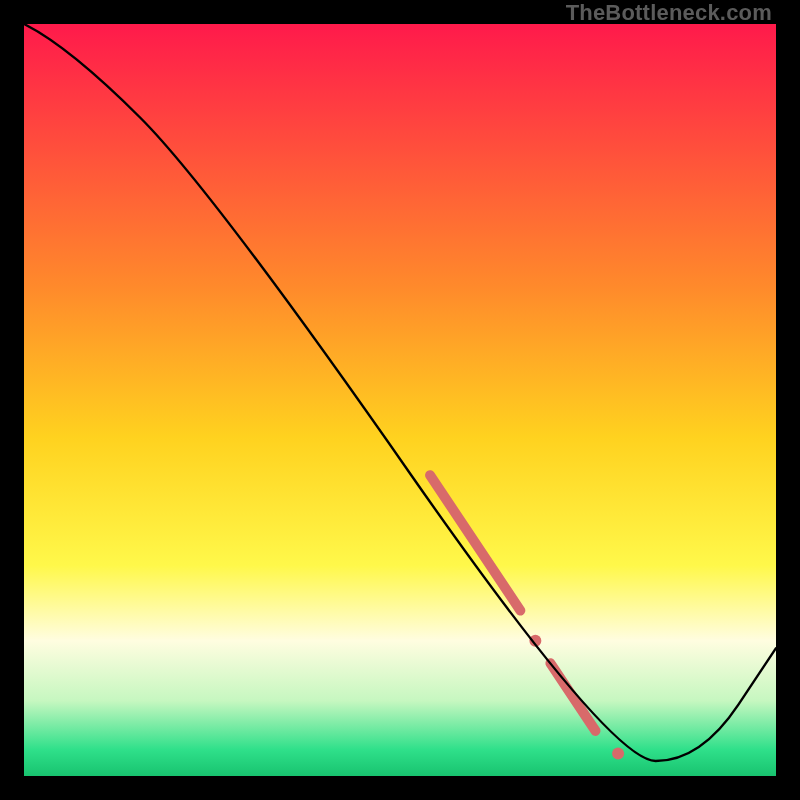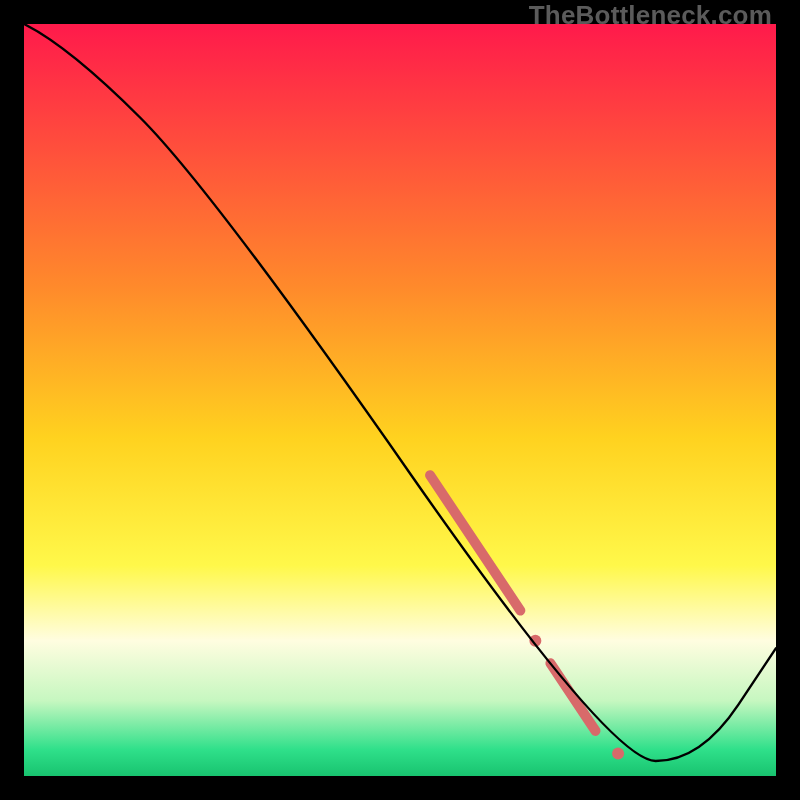--- a/index.html
+++ b/index.html
@@ -16,21 +16,21 @@
     top: 24px;
     width: 752px;
     height: 752px;
     box-sizing: border-box;
   }
   .watermark {
     position: absolute;
     top: 0px;
     right: 28px;
     font-family: Arial, Helvetica, sans-serif;
-    font-size: 26px;
+    font-size: 22px;
     font-weight: 600;
     color: #5b5b5b;
     letter-spacing: 0.2px;
   }
   svg { display: block; }
 </style>
 </head>
 <body>
 
 <div class="watermark">TheBottleneck.com</div>

